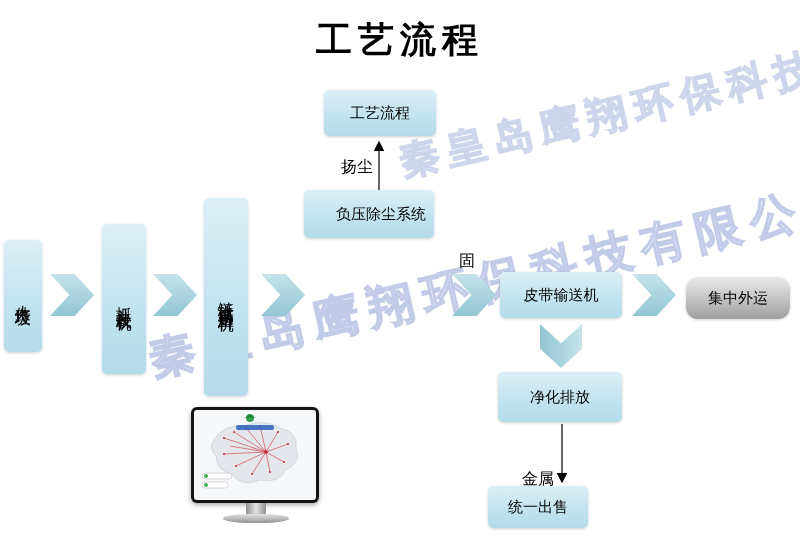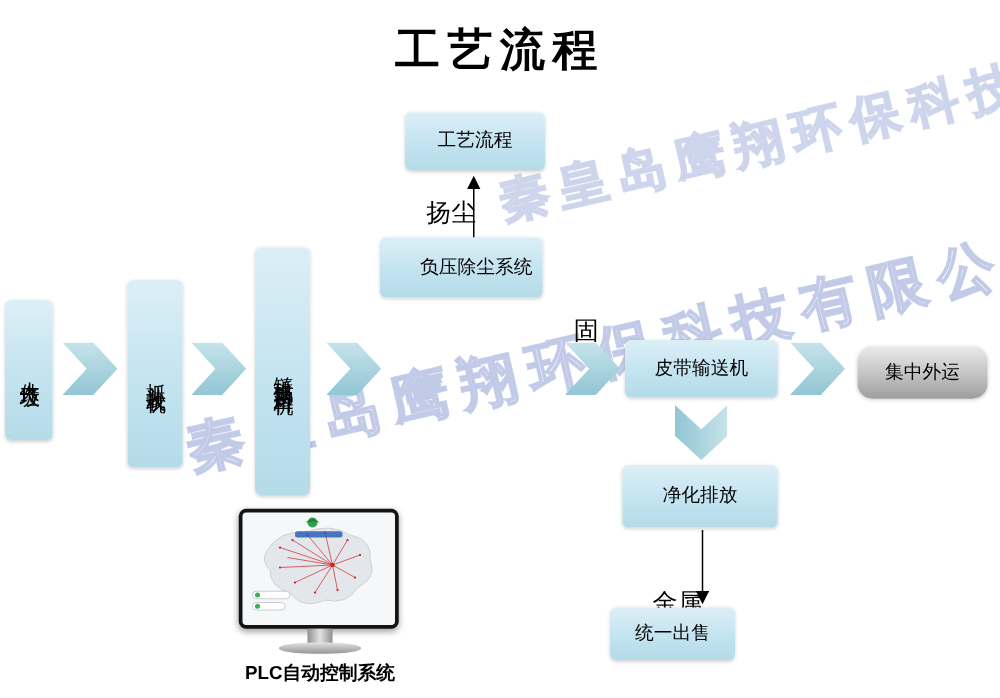--- a/index.html
+++ b/index.html
@@ -23,21 +23,21 @@
     background:linear-gradient(180deg,#eaeaea 0%, #c9c9c9 45%, #9e9e9e 100%);
     border-radius:12px;
     text-align:center;
   }
   .chev {
     position:absolute; width:44px; height:42px;
     background:linear-gradient(180deg,#c6e3eb 0%, #a5d1dc 60%, #93c5d3 100%);
     clip-path:polygon(0% 0%, 56% 0%, 100% 50%, 56% 100%, 0% 100%, 44% 50%);
   }
   .chev.down { transform:rotate(90deg); }
-  .lbl { position:absolute; font-size:20px; }
+  .lbl { position:absolute; font-size:16px; }
   .overlay { position:absolute; left:0; top:0; pointer-events:none; }
 
   .wm {
     position:absolute; font-size:46px; font-weight:bold; letter-spacing:10px;
     white-space:nowrap; pointer-events:none;
     color:rgba(205,215,242,0.18);
     -webkit-text-stroke:1.5px rgba(150,164,214,0.55);
     transform:rotate(-13deg); transform-origin:left center;
   }
   .wm2 { font-size:40px; letter-spacing:8px; opacity:0.8; }
@@ -159,15 +159,14 @@
           <rect x="8" y="63" width="30" height="6" rx="3" fill="#ffffff" stroke="#b9bec5" stroke-width="0.6"></rect>
           <circle cx="12" cy="66" r="2" fill="#3fae52"></circle>
           <rect x="8" y="72" width="26" height="6" rx="3" fill="#ffffff" stroke="#b9bec5" stroke-width="0.6"></rect>
           <circle cx="12" cy="75" r="2" fill="#3fae52"></circle>
         </g>
       </svg>
     </div>
   </div>
   <div class="monitor-neck"></div>
   <div class="monitor-base"></div>
-  <div class="plc-label">PLC自动控制系统</div>
 
 </div>
 
 </body></html>

